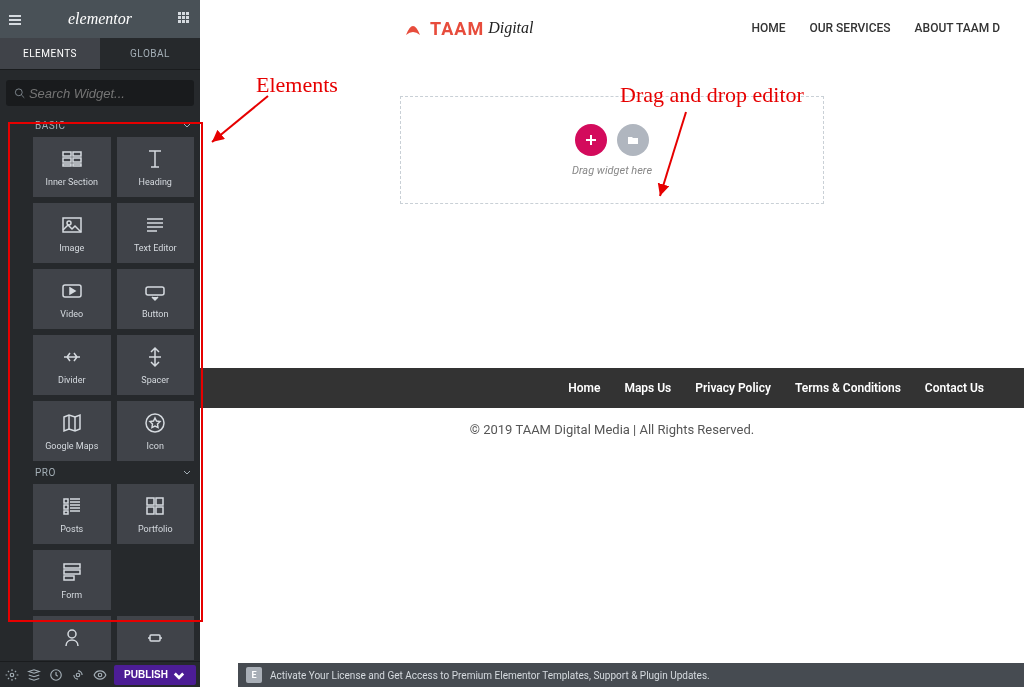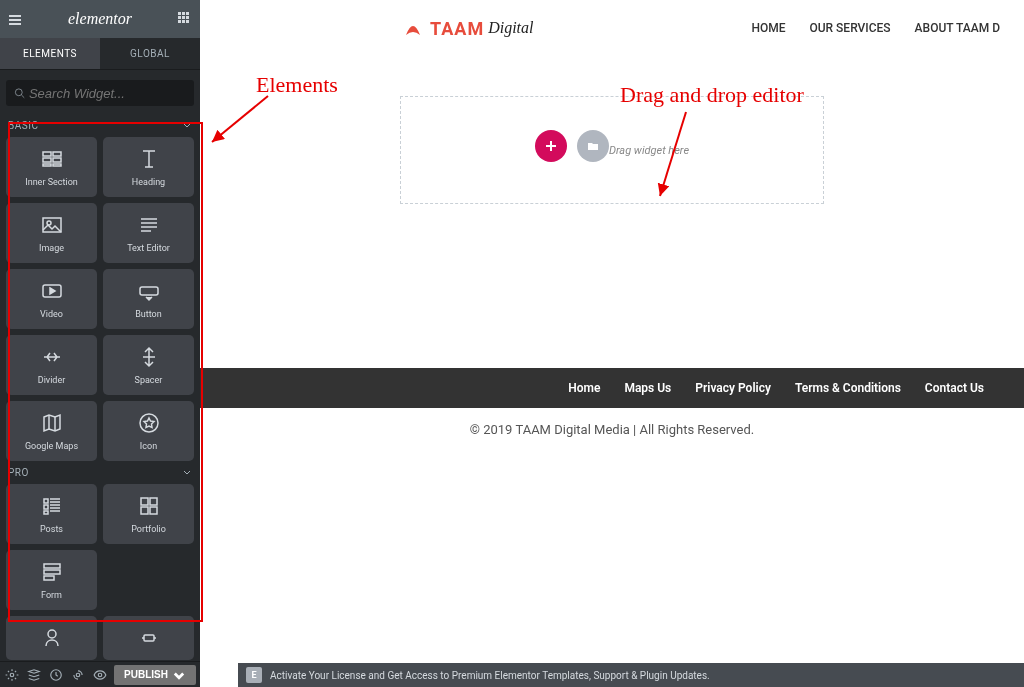--- a/index.html
+++ b/index.html
@@ -14,40 +14,40 @@
 .sb-apps span { background:#d5dadf; }
 .sb-tabs { display: flex; height: 32px; background: #26292c; border-bottom: 1px solid #1a1c1e; }
 .sb-tab { flex: 1; text-align: center; font-size: 10px; letter-spacing: .5px; line-height: 32px; color: #a4afb7; cursor: pointer; }
 .sb-tab.active { background: #404349; color: #fff; }
 .sb-search { margin: 10px 6px 8px; background: #191b1d; border-radius: 3px; height: 26px; display:flex; align-items:center; padding:0 8px; }
 .sb-search input { background:transparent; border:0; outline:0; color:#a4afb7; font-size:13px; width:100%; font-style: italic; }
 .sb-search svg { width:12px; height:12px; margin-right:4px; }
 .sb-section { font-size: 10px; letter-spacing: .5px; padding: 6px 8px; color: #a4afb7; display:flex; justify-content:space-between; align-items:center; cursor:pointer; }
 .sb-grid-wrap { padding: 0 6px; }
 .sb-grid { display: grid; grid-template-columns: 1fr 1fr; gap: 6px; }
-.widget-item { background: #404349; border-radius: 5px; height: 60px; display:flex; flex-direction:column; align-items:center; justify-content:center; cursor:pointer; }
+.widget-item { background: #404349; border-radius: 0; height: 60px; display:flex; flex-direction:column; align-items:center; justify-content:center; cursor:pointer; }
 .widget-item svg { width: 24px; height: 24px; stroke:#d5dadf; stroke-width:1.5; fill:none; }
 .widget-item span { font-size: 9px; margin-top:6px; }
-.sb-scroll { flex:1; overflow:hidden; }
+.sb-scroll { flex:1; overflow:hidden;padding-left:27px; }
 .sb-footer { height: 26px; background:#26292c; border-top:1px solid #1a1c1e; display:flex; align-items:center; padding:0 4px; gap:6px; }
 .sb-footer .ic { width:20px; height:20px; display:flex; align-items:center; justify-content:center; cursor:pointer; }
 .sb-footer svg { width:14px; height:14px; stroke:#a4afb7; fill:none; stroke-width:2; }
-.publish-btn { margin-left:auto; background:#737373; color:#fff; border:0; height:20px; padding:0 10px; font-size:10px; font-weight:700; border-radius:2px; cursor:pointer; display:flex; align-items:center; }
+.publish-btn { margin-left:auto; background:#4c1d95; color:#fff; border:0; height:20px; padding:0 10px; font-size:10px; font-weight:700; border-radius:2px; cursor:pointer; display:flex; align-items:center; }
 
 
 .canvas { position:absolute; left:200px; top:0; right:0; bottom:0; background:#fff; }
 .site-header { height:56px; display:flex; align-items:center; padding:0 24px 0 200px; }
 .site-logo { display:flex; align-items:center; gap:4px; }
 .site-logo .t1 { color:#e74c3c; font-weight:700; font-size:18px; letter-spacing:1px; }
 .site-logo .t2 { font-family: Georgia, serif; font-style: italic; font-size:16px; color:#222; }
 .site-nav { margin-left:auto; display:flex; gap:24px; font-size:12px; color:#333; font-weight:500; }
 .site-nav a { cursor:pointer; }
 .page-body { padding:40px 200px 0 200px; }
 .page-title { font-size:24px; font-weight:600; color:#333; margin-bottom:30px; }
-.dropzone { border:1px dashed #c9d0d6; height:108px; display:flex; flex-direction:row; align-items:center; justify-content:center;text-align:center; }
+.dropzone { border:1px dashed #c9d0d6; height:108px; display:flex; flex-direction:column; align-items:center; justify-content:center;text-align:center; }
 .dropzone .actions { display:flex; gap:10px; margin-bottom:8px; }
 .round-btn { width:32px; height:32px; border-radius:50%; display:flex; align-items:center; justify-content:center; cursor:pointer; }
 .round-btn.pink { background:#d30b5c; color:#fff; }
 .round-btn.grey { background:#b0b6bf; color:#fff; }
 .dropzone .hint { font-size:11px; font-style:italic; color:#888; }
 .footer-nav { position:absolute; left:0; right:0; top:368px; background:#333; height:40px; display:flex; align-items:center; justify-content:flex-end; padding:0 40px; gap:24px; font-size:12px; color:#fff; font-weight:600; }
 .footer-nav a { cursor:pointer; }
 .copyright { position:absolute; left:0; right:0; top:408px; text-align:center; font-size:13px; color:#555; padding:14px 0; }
 .license-bar { position:absolute; left:238px; right:0; bottom:0; height:24px; background:#464b51; display:flex; align-items:center; font-size:10px; color:#d5dadf; padding-left:8px; gap:8px; }
 .license-bar .badge { background:#a9afb7; color:#fff; width:16px; height:16px; display:flex; align-items:center; justify-content:center; font-weight:700; border-radius:2px; font-size:9px; }

